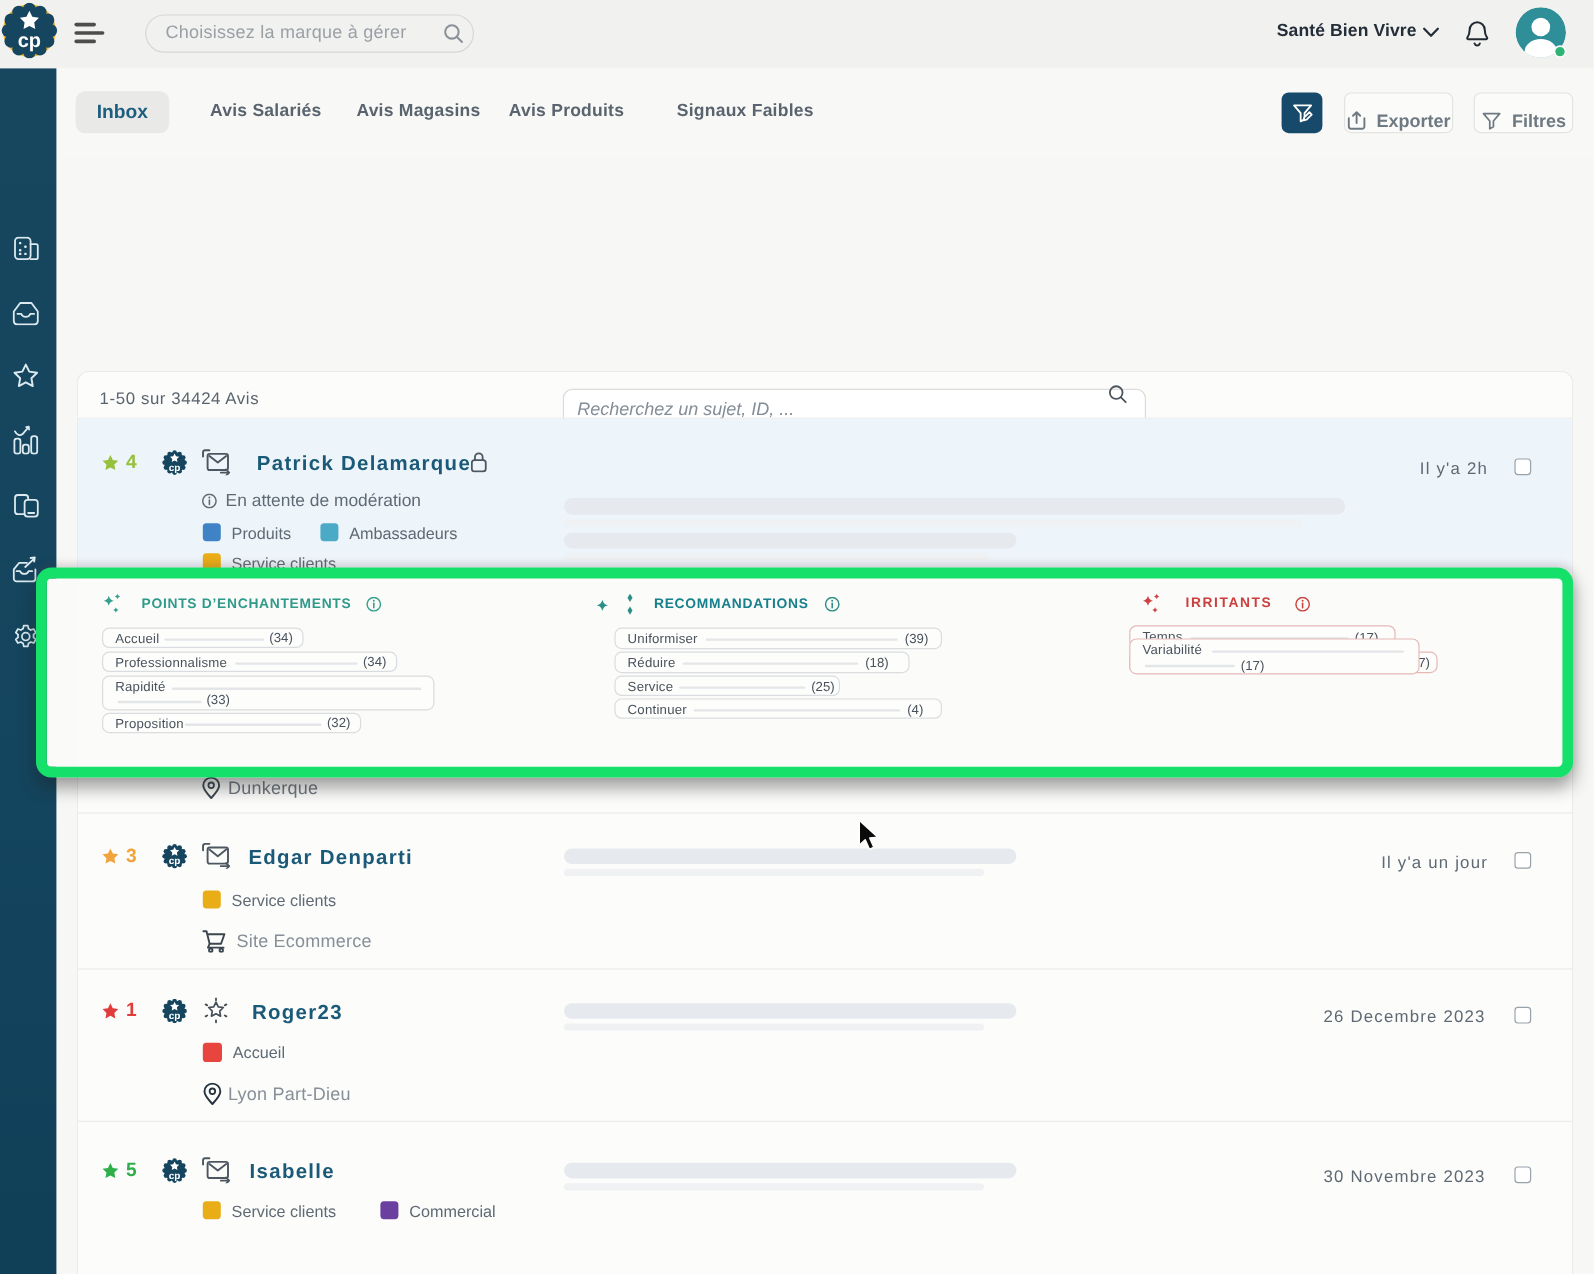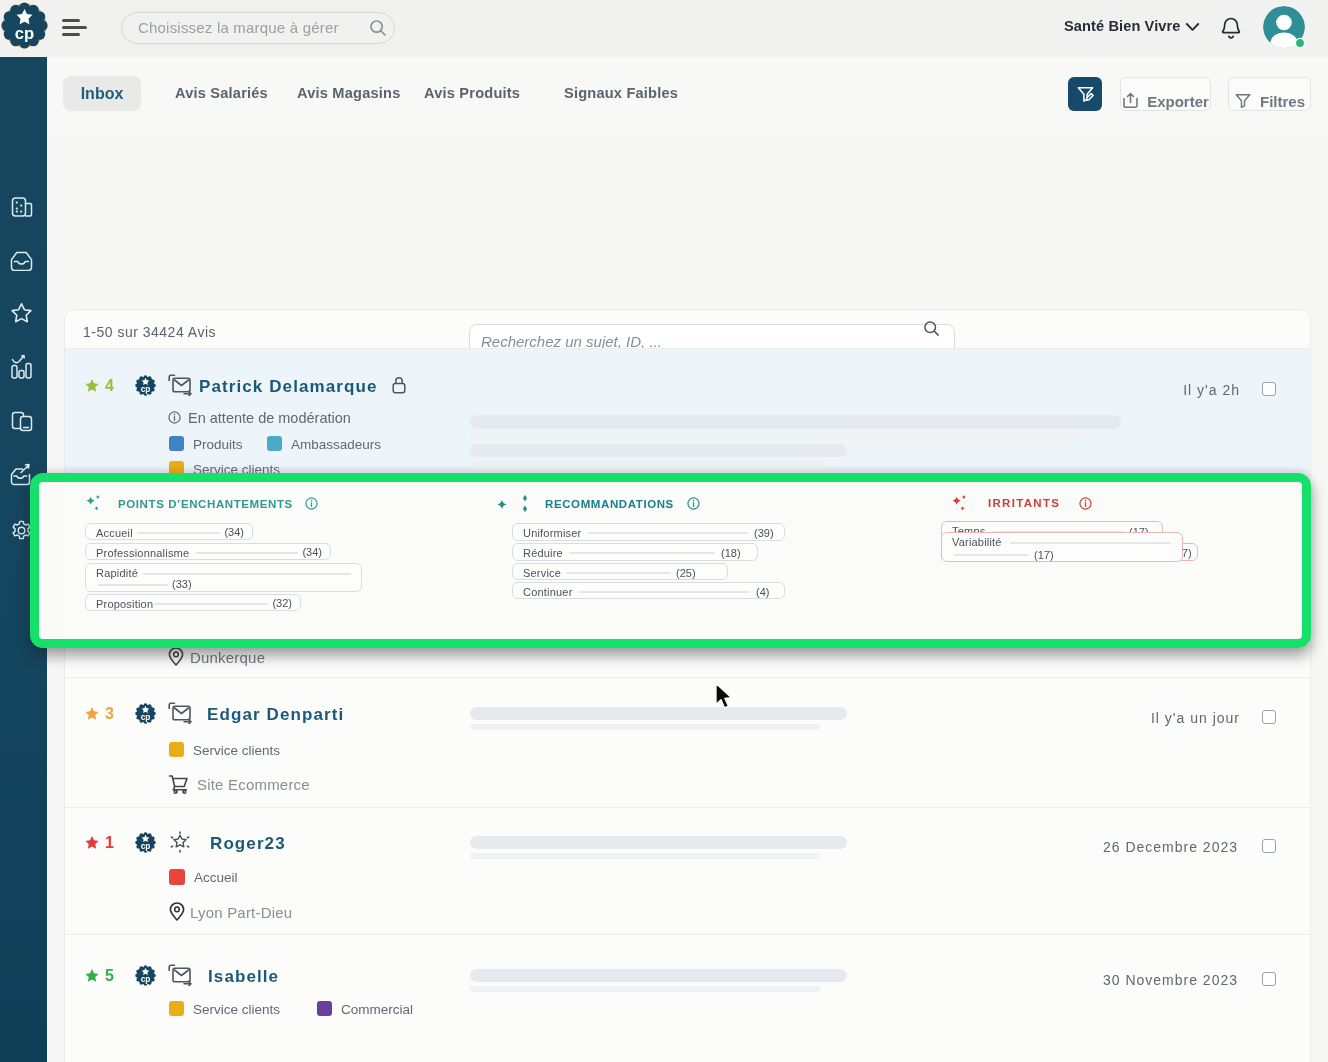--- a/index.html
+++ b/index.html
@@ -263,21 +263,21 @@
 <svg class="abs" style="left:84px; top:378px; color:#97c03d;" width="16" height="16">
     <use href="#sym-star"></use>
   </svg>
 <div class="abs num" style="left:105px; top:377px; color:#97c03d;">4</div>
 <svg class="abs" style="left:135px; top:375px;" width="21" height="21">
     <use href="#sym-cp"></use>
   </svg>
 <svg class="abs" style="left:168px; top:374px; color:#4d5761;" width="26" height="22">
     <use href="#sym-env"></use>
   </svg>
-<div class="abs name" style="left:199px; top:377px;">Patrick Delamarque</div>
+<div class="abs name" style="left:214px; top:377px;">Patrick Delamarque</div>
 <svg class="abs" style="left:392px; top:376px; color:#4d5761;" width="14" height="18">
     <use href="#sym-lock"></use>
   </svg>
 <div class="abs skel" style="left:470px; top:415px; width:651px; height:14px;"></div>
 <div class="abs skelf" style="left:470px; top:433px; width:615px; height:6px;"></div>
 <div class="abs skel" style="left:470px; top:444px; width:377px; height:13px;"></div>
 <div class="abs skelf" style="left:470px; top:461px; width:354px; height:6px;"></div>
 <div class="abs time" style="right:88px; top:382px;">Il y'a 2h</div>
 <div class="abs cbox" style="left:1262px; top:382px;"></div>
 <svg class="abs" style="left:168px; top:411px; color:#5f6a74;" width="13" height="13">
@@ -332,21 +332,21 @@
 <div class="chip" style="left:512px; top:523px; width:273px; height:18px;">
     <span class="lb">Uniformiser</span>
     <span class="ln" style="left:75px; width:160px; top:8px;"></span>
     <span class="ct" style="left:241px; top:3px;">(39)</span>
   </div>
 <div class="chip" style="left:512px; top:543px; width:246px; height:18px;">
     <span class="lb">Réduire</span>
     <span class="ln" style="left:56px; width:146px; top:8px;"></span>
     <span class="ct" style="left:208px; top:3px;">(18)</span>
   </div>
-<div class="chip" style="left:512px; top:563px; width:216px; height:17px;">
+<div class="chip" style="left:512px; top:563px; width:188px; height:17px;">
     <span class="lb">Service</span>
     <span class="ln" style="left:53px; width:105px; top:8px;"></span>
     <span class="ct" style="left:163px; top:3px;">(25)</span>
   </div>
 <div class="chip" style="left:512px; top:582px; width:273px; height:17px;">
     <span class="lb">Continuer</span>
     <span class="ln" style="left:65px; width:172px; top:8px;"></span>
     <span class="ct" style="left:243px; top:3px;">(4)</span>
   </div>
 <svg class="abs" style="left:950px; top:494px; color:#cc4341;" width="19" height="19">

